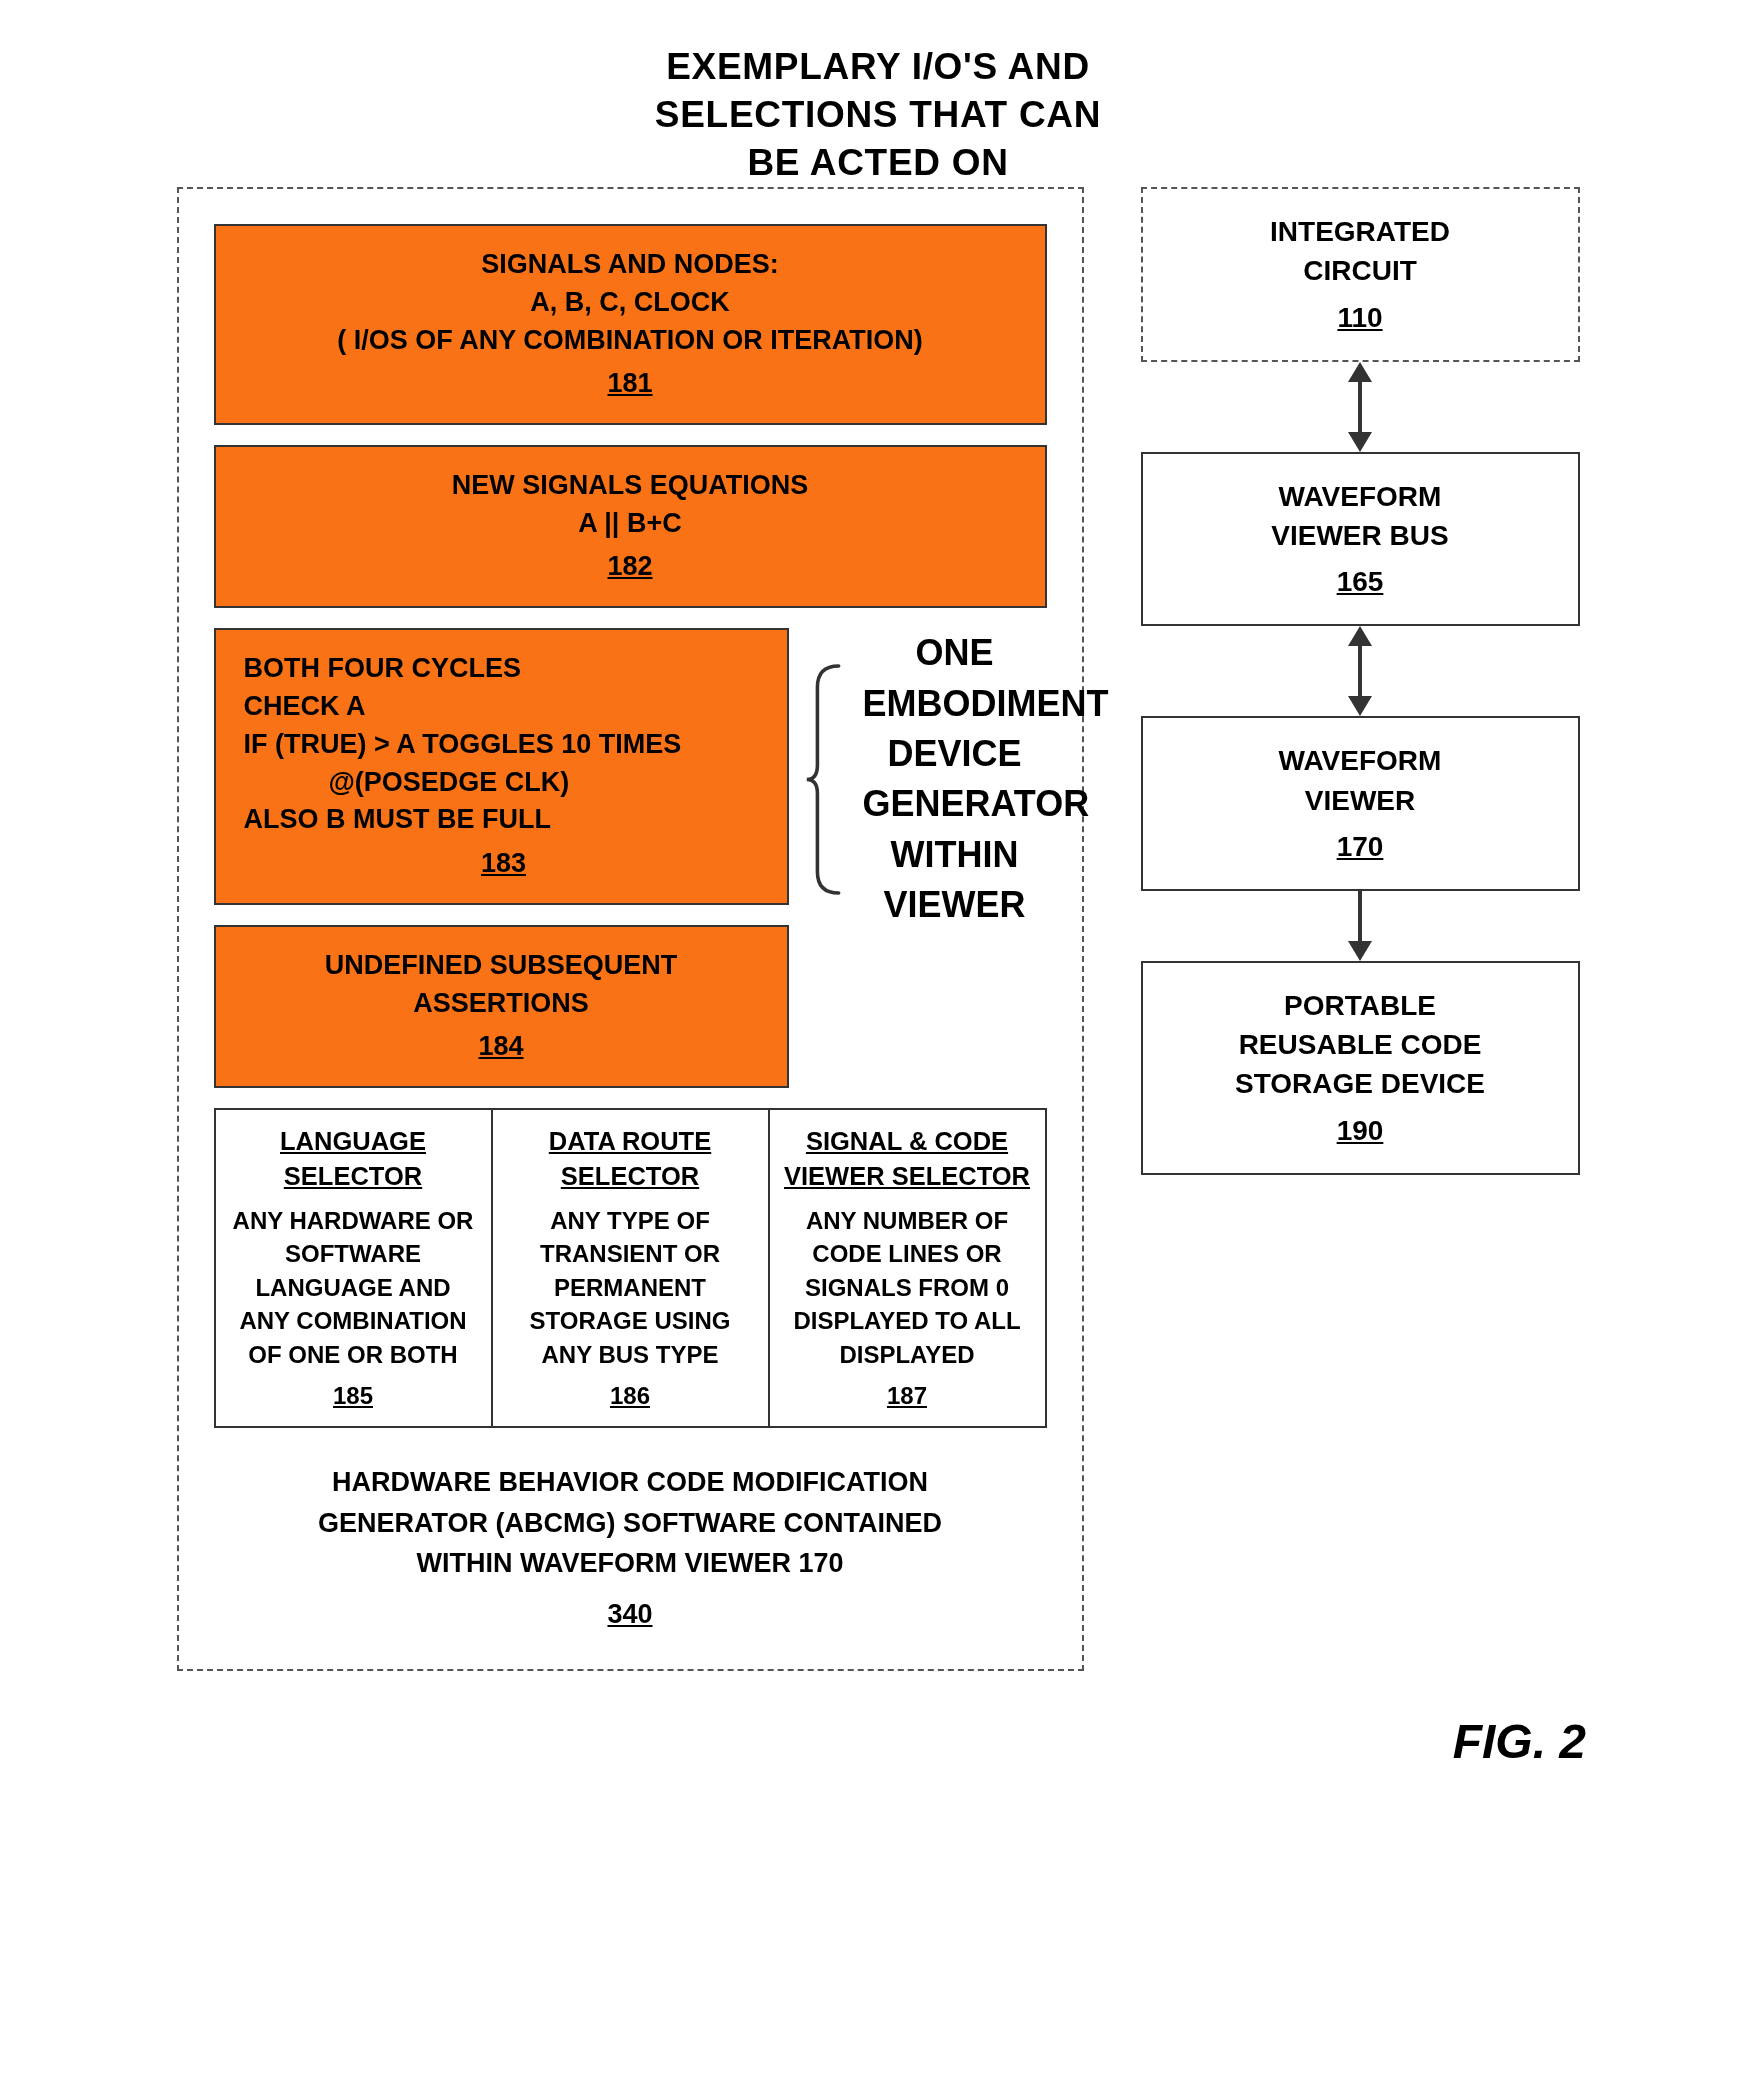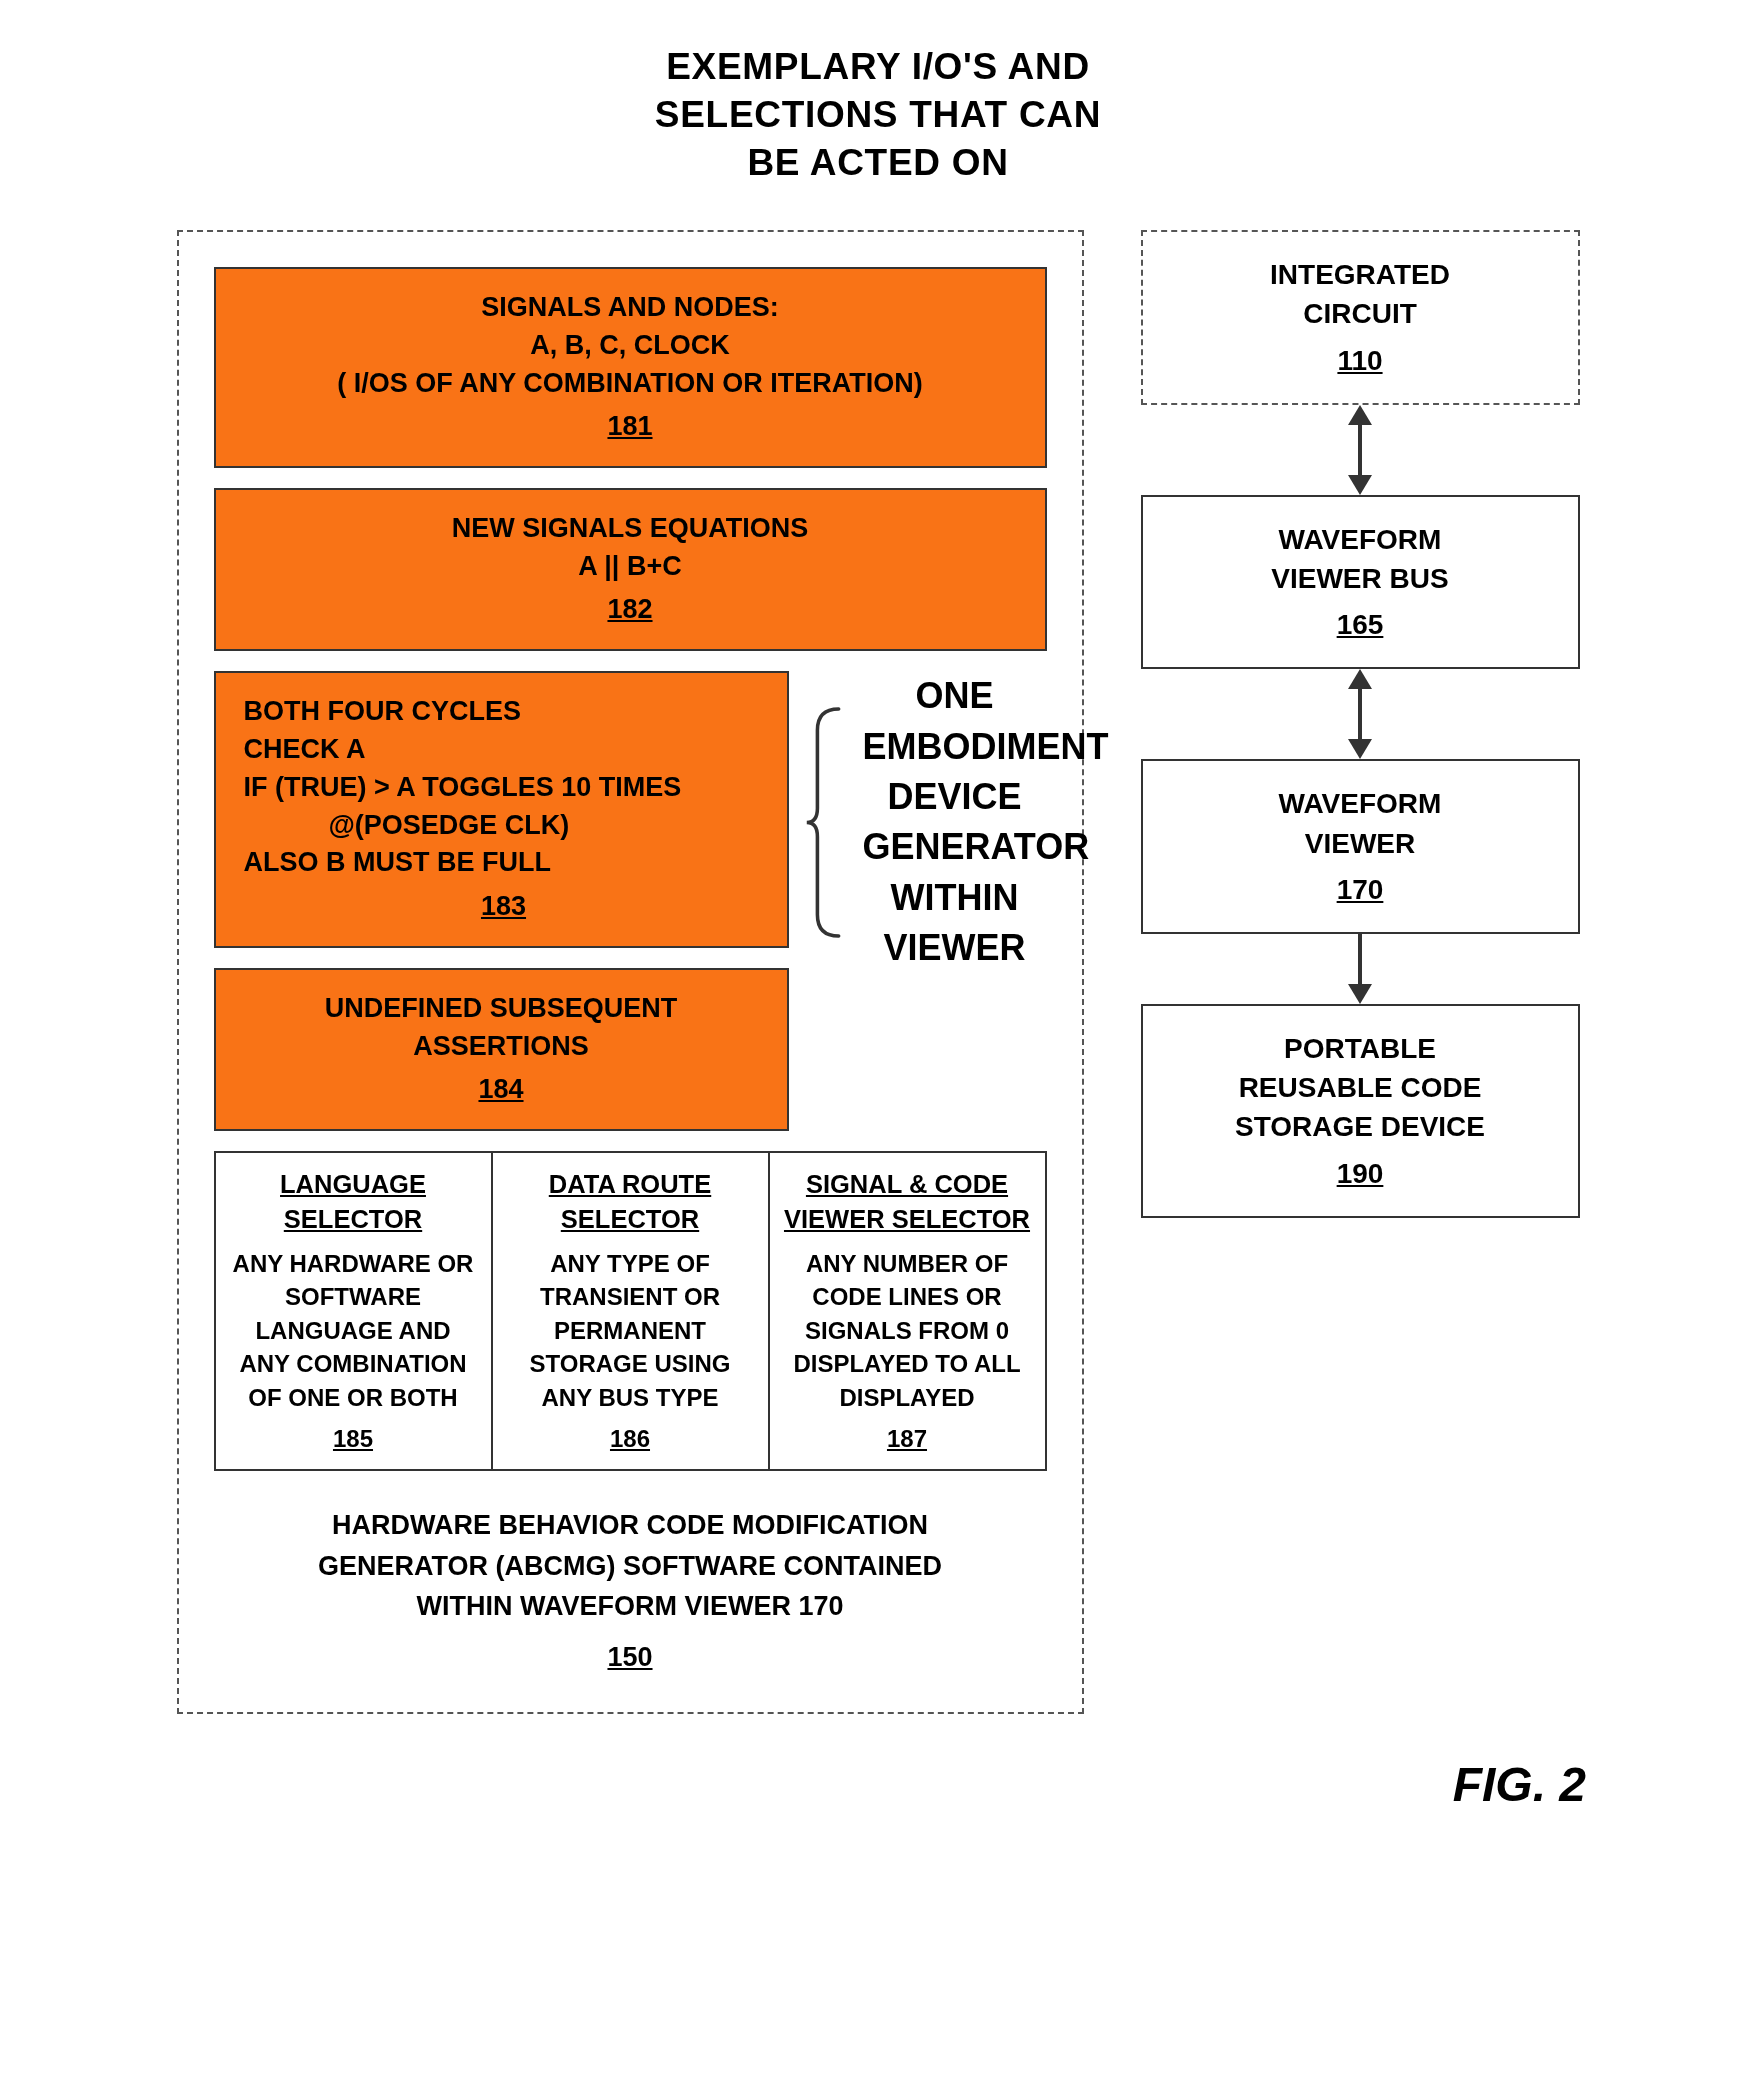--- a/index.html
+++ b/index.html
@@ -11,21 +11,20 @@
       display: flex;
       flex-direction: column;
       align-items: center;
       padding: 43px 28px 57px 28px;
     }
     .page-title {
       text-align: center;
       font-size: 37px;
       font-weight: bold;
       line-height: 1.3;
-      margin-bottom: 43px;
       letter-spacing: 0.7px;
     }
     .main-diagram {
       display: flex;
       flex-direction: row;
       align-items: flex-start;
       width: 100%;
       gap: 57px;
       justify-content: center;
     }
@@ -274,21 +273,21 @@
         <span class="col-title">SIGNAL &amp; CODE VIEWER SELECTOR</span>
         <span>ANY NUMBER OF CODE LINES OR SIGNALS FROM 0 DISPLAYED TO ALL DISPLAYED</span>
         <span class="ref-num">187</span>
       </div>
     </div>
 
     <div class="bottom-label">
       <span>HARDWARE BEHAVIOR CODE MODIFICATION</span><br>
       <span>GENERATOR (ABCMG) SOFTWARE CONTAINED</span><br>
       <span>WITHIN WAVEFORM VIEWER 170</span>
-      <span class="ref-num">150</span>
+      <span class="ref-num">340</span>
     </div>
 
   </div>
 
   <div class="right-panel">
 
     <div class="right-box dashed">
       <span>INTEGRATED</span><br>
       <span>CIRCUIT</span>
       <span class="ref-num">110</span>

